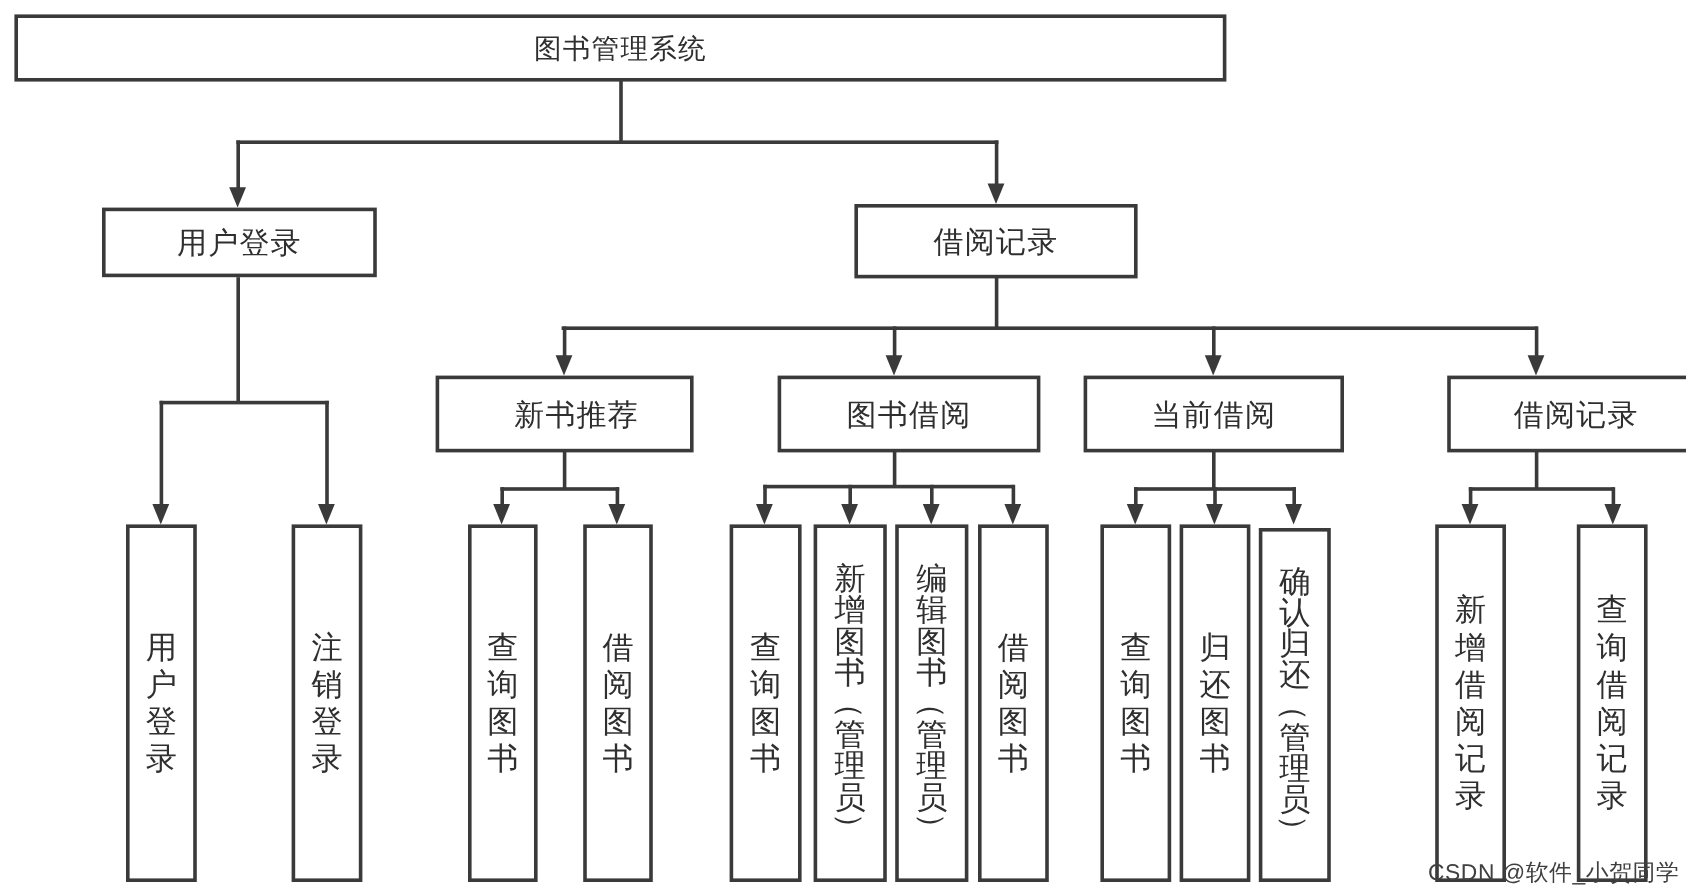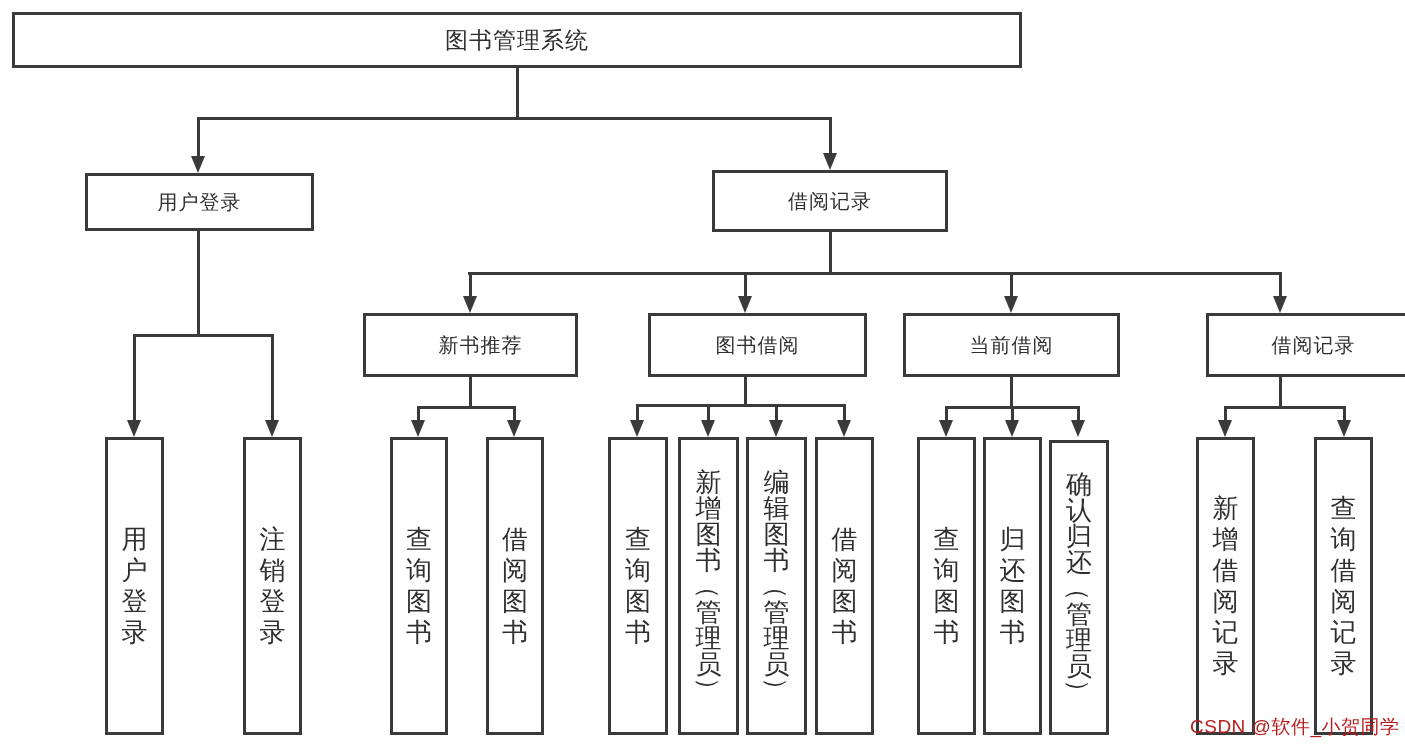--- a/index.html
+++ b/index.html
@@ -6,36 +6,36 @@
   .canvas {
     position:relative; width:1405px; height:747px; background:#ffffff;
     font-family:"Liberation Sans","DejaVu Sans",sans-serif;
     color:#2f2f2f; overflow:hidden;border-radius:29px;
   }
   .box {
     position:absolute; box-sizing:border-box; background:#ffffff;
     border:3px solid #3a3a3a; display:flex; align-items:center; justify-content:center;
     text-align:center; color:#2f2f2f;
   }
-  .hbox  { font-size:20px; letter-spacing:1px; }
+  .hbox  { font-size:25px; letter-spacing:1px; }
   .title { font-size:23px; letter-spacing:1px; }
   .vbox  { flex-direction:column; font-size:26px; }
   .vbox .ch { display:block; height:31px; line-height:31px; }
   .vbox .ch.tight { height:26px; line-height:26px; }
   .vbox .ch.v-rot { transform:rotate(90deg); }
   .vline { position:absolute; width:3px;  background:#3a3a3a; }
   .hline { position:absolute; height:3px; background:#3a3a3a; }
   .arrow {
     position:absolute; width:0; height:0;
     border-left:7px solid transparent; border-right:7px solid transparent;
     border-top:17px solid #3a3a3a;
   }
   .watermark {
     position:absolute; left:1190px; top:714px; font-size:19px;
-    color:#b91c1c; z-index:5; white-space:nowrap; letter-spacing:0.5px;
+    color:#404040; z-index:5; white-space:nowrap; letter-spacing:0.5px;
   }
 </style>
 </head>
 <body>
 
 <div class="canvas">
 
   <div class="box title" style="left:12px; top:12px; width:1010px; height:56px;">图书管理系统</div>
 
   <div class="vline" style="left:516px; top:67px; height:51px;"></div>

